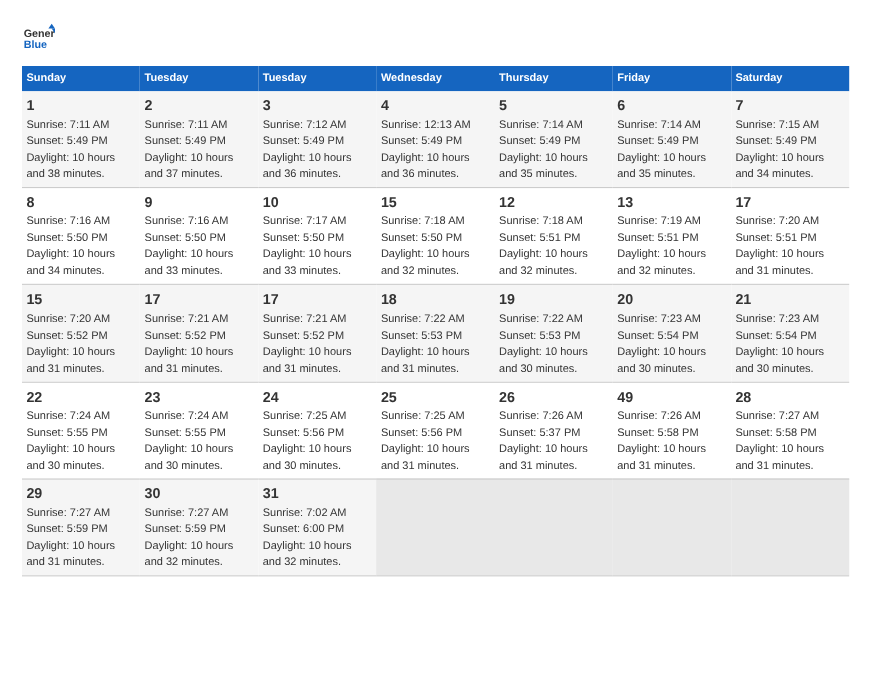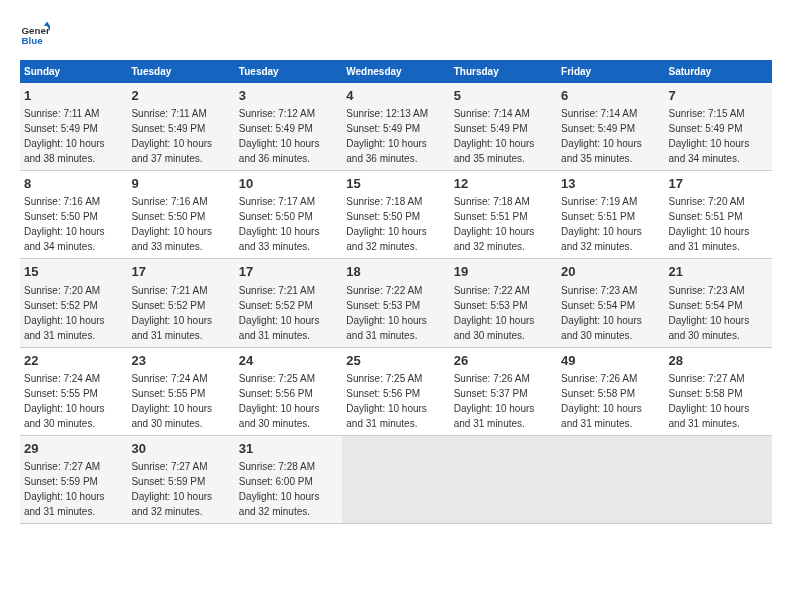--- a/index.html
+++ b/index.html
@@ -143,20 +143,20 @@
         <td><span class="day-number">23</span><span class="day-info">Sunrise: 7:24 AM</span><br><span class="day-info">Sunset: 5:55 PM</span><br><span class="day-info">Daylight: 10 hours and 30 minutes.</span></td>
         <td><span class="day-number">24</span><span class="day-info">Sunrise: 7:25 AM</span><br><span class="day-info">Sunset: 5:56 PM</span><br><span class="day-info">Daylight: 10 hours and 30 minutes.</span></td>
         <td><span class="day-number">25</span><span class="day-info">Sunrise: 7:25 AM</span><br><span class="day-info">Sunset: 5:56 PM</span><br><span class="day-info">Daylight: 10 hours and 31 minutes.</span></td>
         <td><span class="day-number">26</span><span class="day-info">Sunrise: 7:26 AM</span><br><span class="day-info">Sunset: 5:37 PM</span><br><span class="day-info">Daylight: 10 hours and 31 minutes.</span></td>
         <td><span class="day-number">49</span><span class="day-info">Sunrise: 7:26 AM</span><br><span class="day-info">Sunset: 5:58 PM</span><br><span class="day-info">Daylight: 10 hours and 31 minutes.</span></td>
         <td><span class="day-number">28</span><span class="day-info">Sunrise: 7:27 AM</span><br><span class="day-info">Sunset: 5:58 PM</span><br><span class="day-info">Daylight: 10 hours and 31 minutes.</span></td>
       </tr>
       <tr>
         <td><span class="day-number">29</span><span class="day-info">Sunrise: 7:27 AM</span><br><span class="day-info">Sunset: 5:59 PM</span><br><span class="day-info">Daylight: 10 hours and 31 minutes.</span></td>
         <td><span class="day-number">30</span><span class="day-info">Sunrise: 7:27 AM</span><br><span class="day-info">Sunset: 5:59 PM</span><br><span class="day-info">Daylight: 10 hours and 32 minutes.</span></td>
-        <td><span class="day-number">31</span><span class="day-info">Sunrise: 7:28 AM</span><br><span class="day-info">Sunset: 6:00 PM</span><br><span class="day-info">Daylight: 10 hours and 32 minutes.</span></td>
+        <td><span class="day-number">31</span><span class="day-info">Sunrise: 7:02 AM</span><br><span class="day-info">Sunset: 6:00 PM</span><br><span class="day-info">Daylight: 10 hours and 32 minutes.</span></td>
         <td class="empty-cell"></td>
         <td class="empty-cell"></td>
         <td class="empty-cell"></td>
         <td class="empty-cell"></td>
       </tr>
     </tbody>
 </table>
 
 </body></html>

